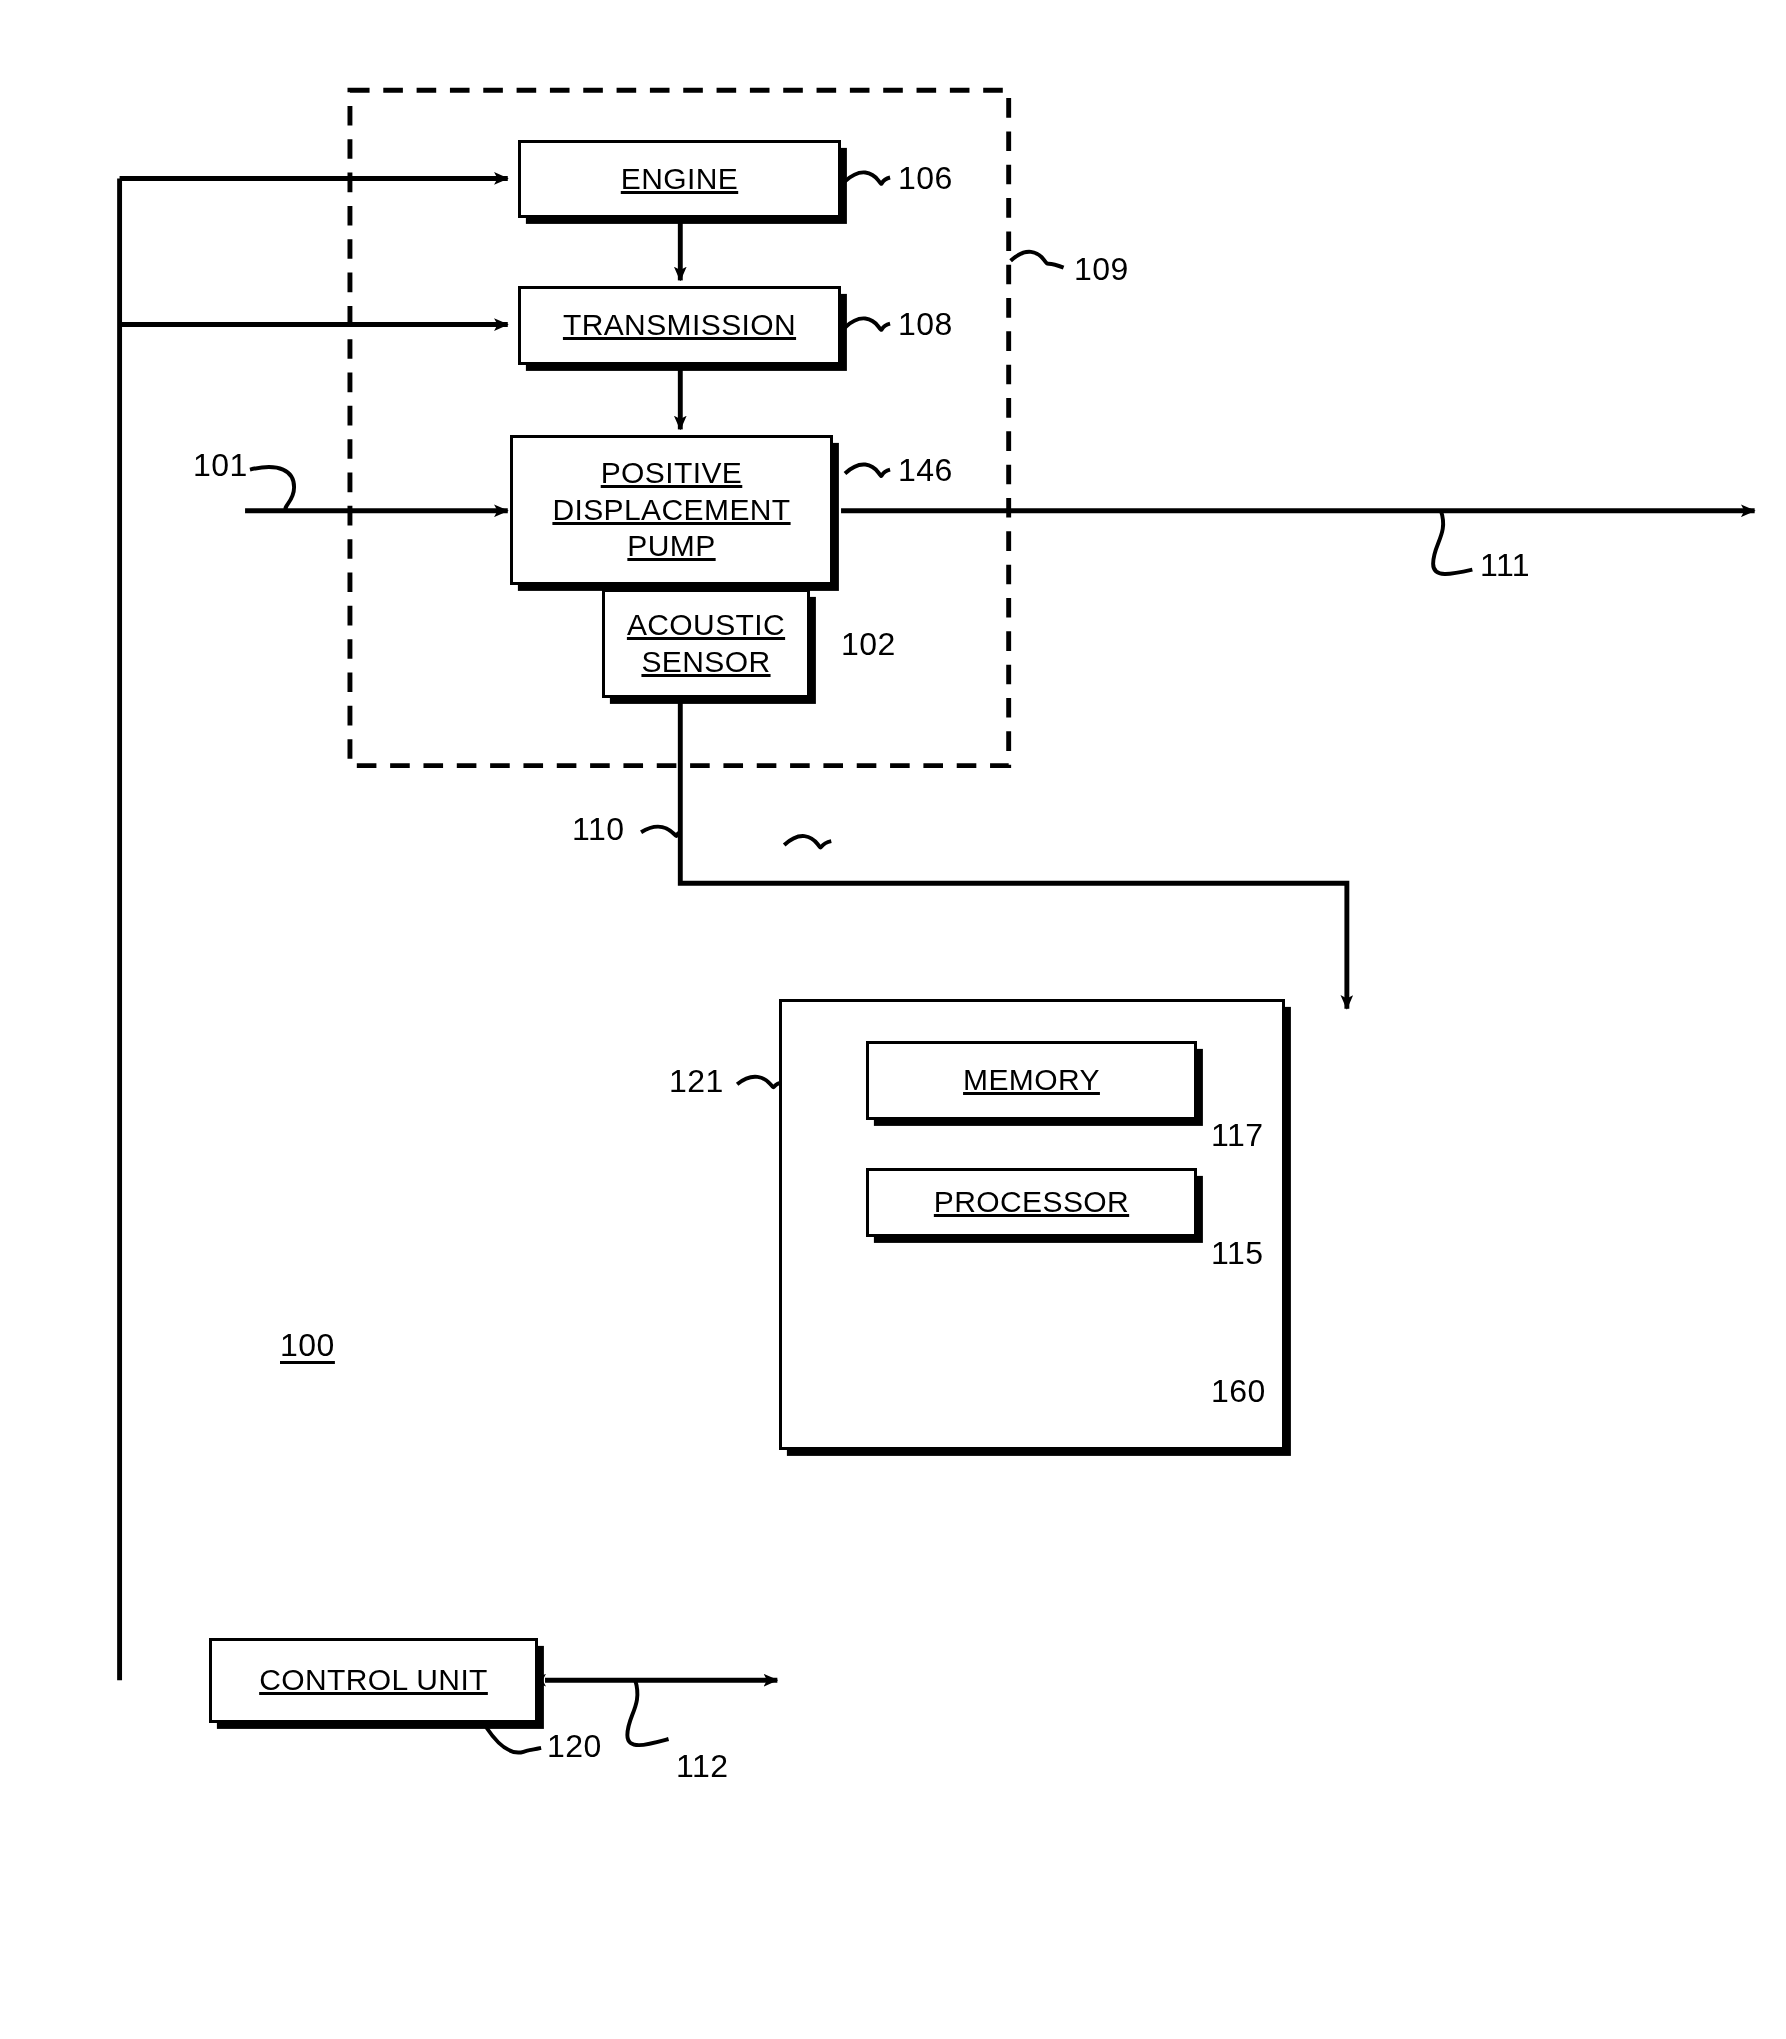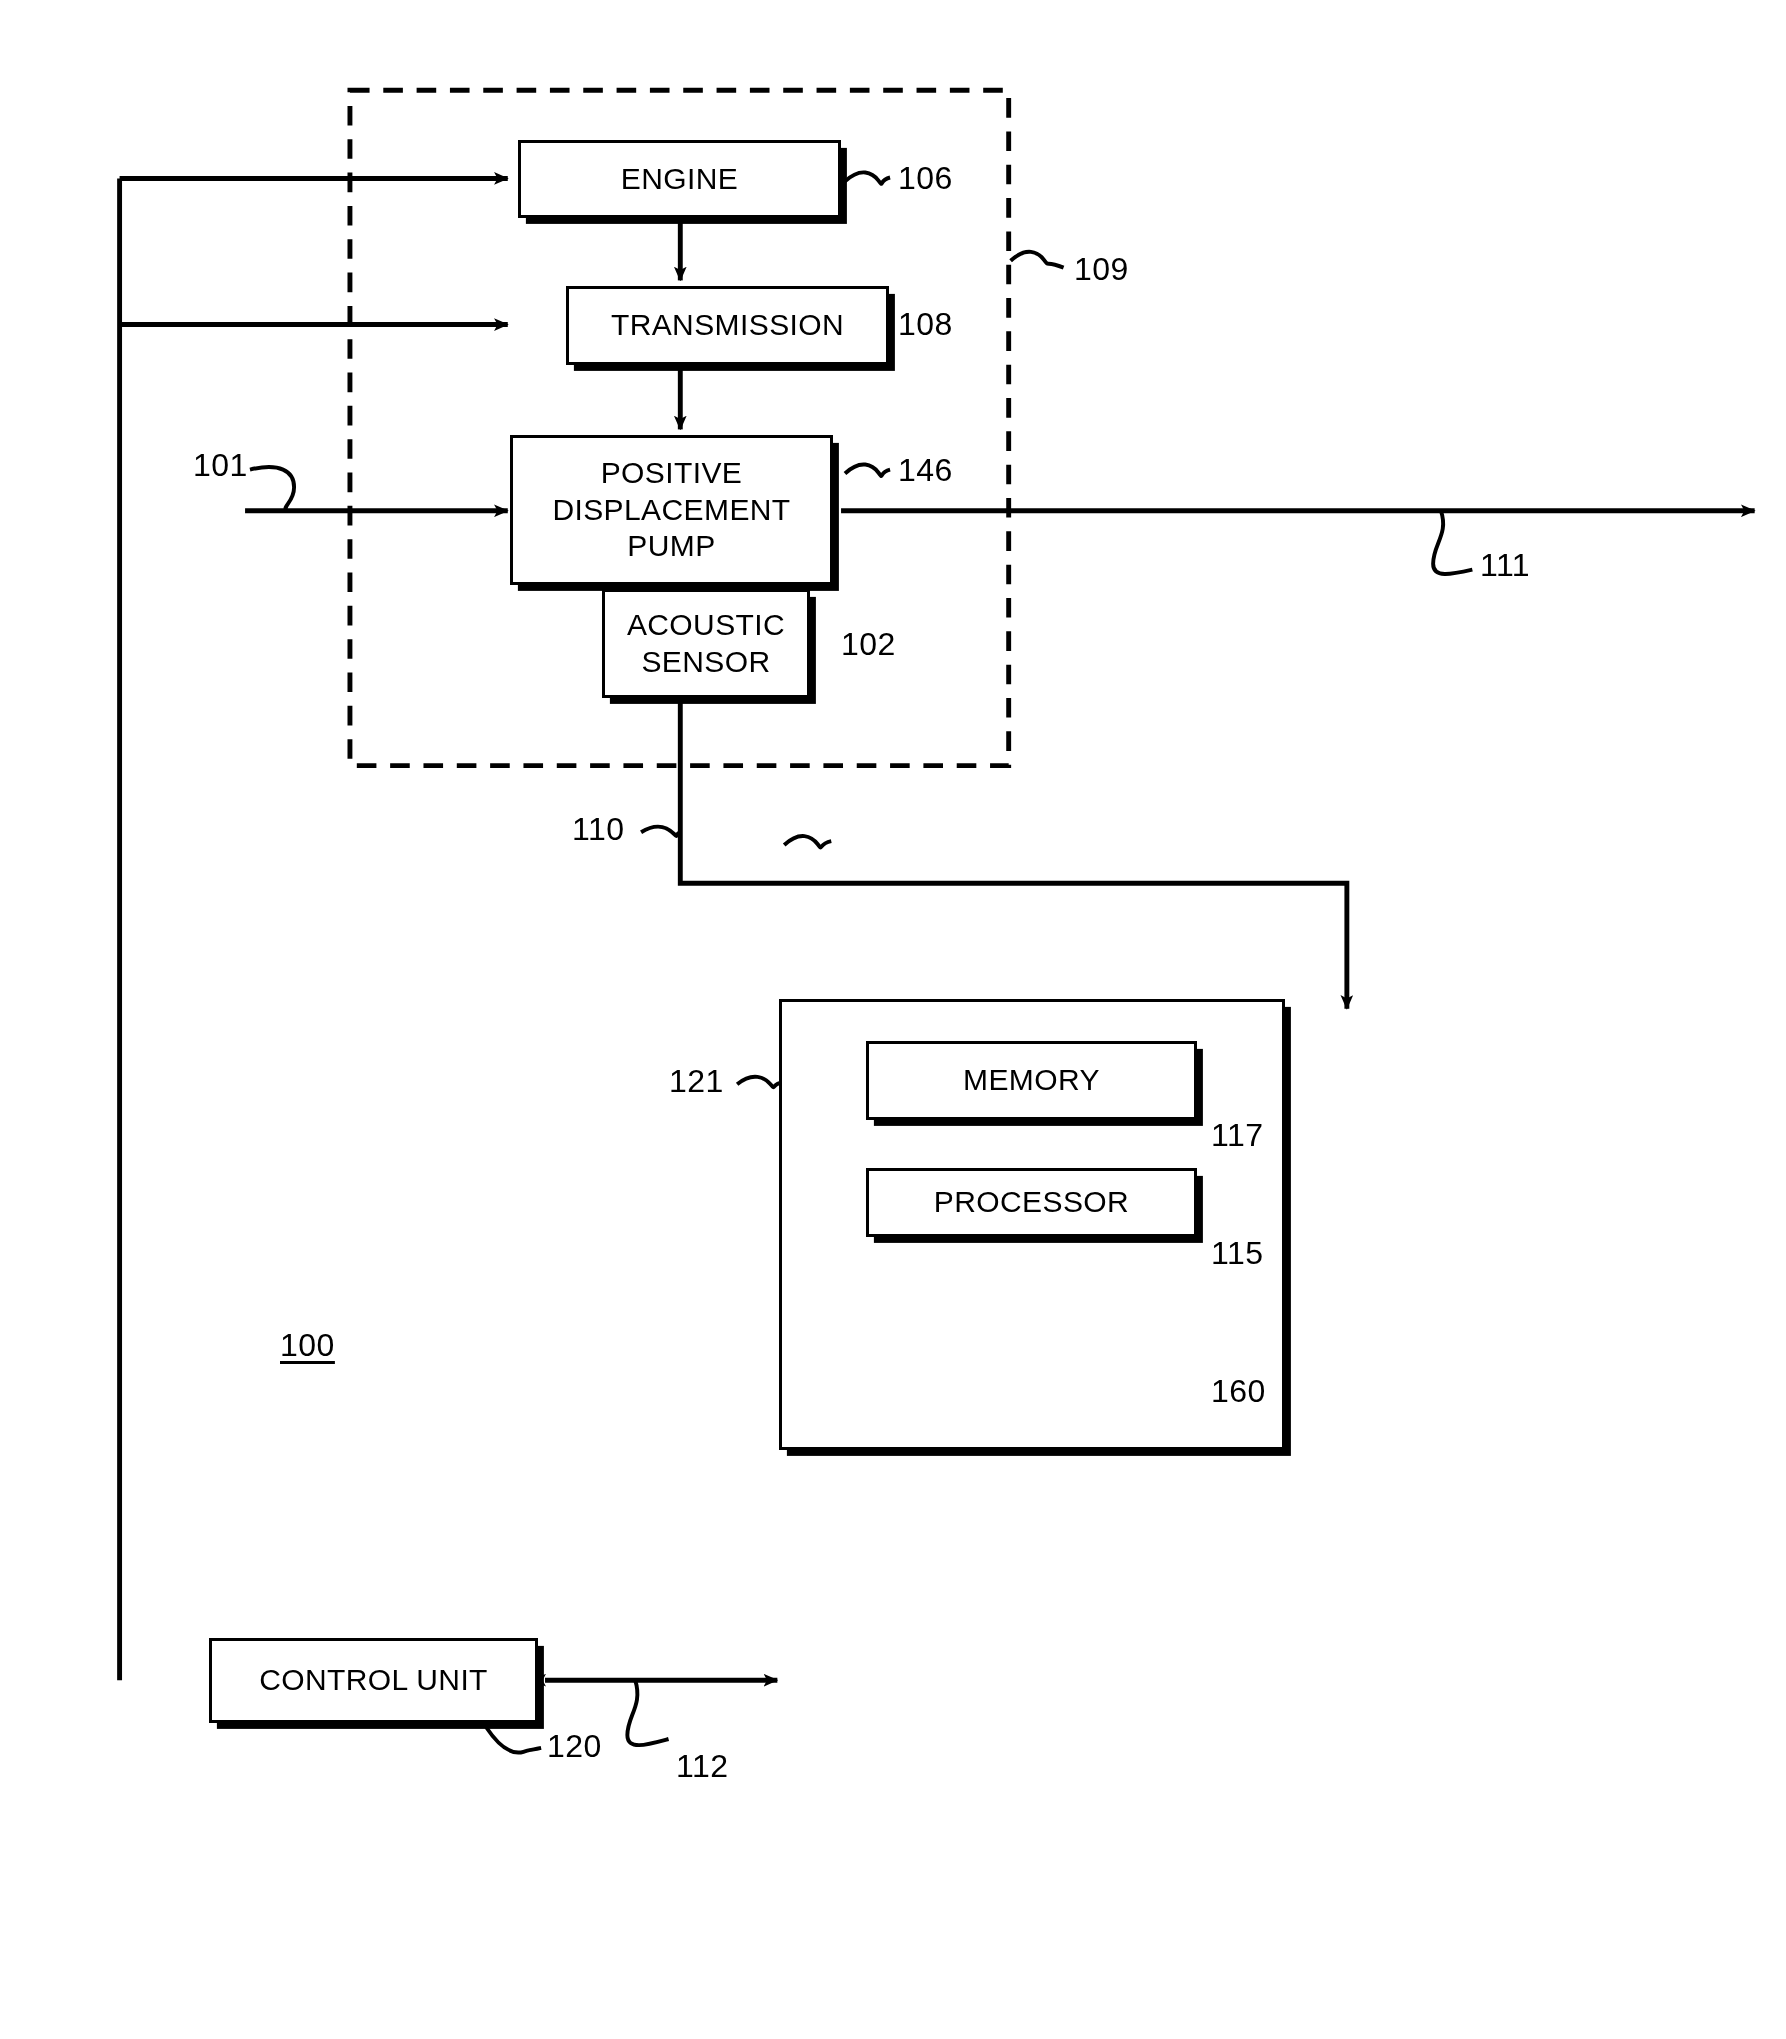--- a/index.html
+++ b/index.html
@@ -37,20 +37,21 @@
     justify-content: center;
     text-align: center;
     z-index: 5;
   }
   .blk-label {
     font-size: 30px;
     line-height: 1.22;
     letter-spacing: 0.4px;
     white-space: pre-line;
     font-weight: 400;
+    text-decoration: underline;
   }
   .outer-box {
     position: absolute;
     box-sizing: border-box;
     background: #ffffff;
     border: 3.9px solid #000000;
     box-shadow: 6.9px 6.9px 0 -1px #000000;
     z-index: 3;
   }
   .refnum {
@@ -134,21 +135,21 @@
     <path d="M648,1714 C656,1740 640,1750 640,1770 C640,1786 660,1780 682,1774" fill="none" stroke="#000000" stroke-width="4"></path>
 
     <path d="M496,1762 C512,1786 524,1790 534,1787 C544,1784 534,1787 552,1783" fill="none" stroke="#000000" stroke-width="4"></path>
 
   </svg>
 
   <div class="blk" style="left:518px; top:140px; width:323px; height:78px;">
     <span class="blk-label">ENGINE</span>
   </div>
 
-  <div class="blk" style="left:518px; top:286px; width:323px; height:79px;margin-left:48px;">
+  <div class="blk" style="left:518px; top:286px; width:323px; height:79px;">
     <span class="blk-label">TRANSMISSION</span>
   </div>
 
   <div class="blk" style="left:510px; top:435px; width:323px; height:150px;">
     <span class="blk-label">POSITIVE
 DISPLACEMENT
 PUMP</span>
   </div>
 
   <div class="blk" style="left:602px; top:589px; width:208px; height:109px;">

